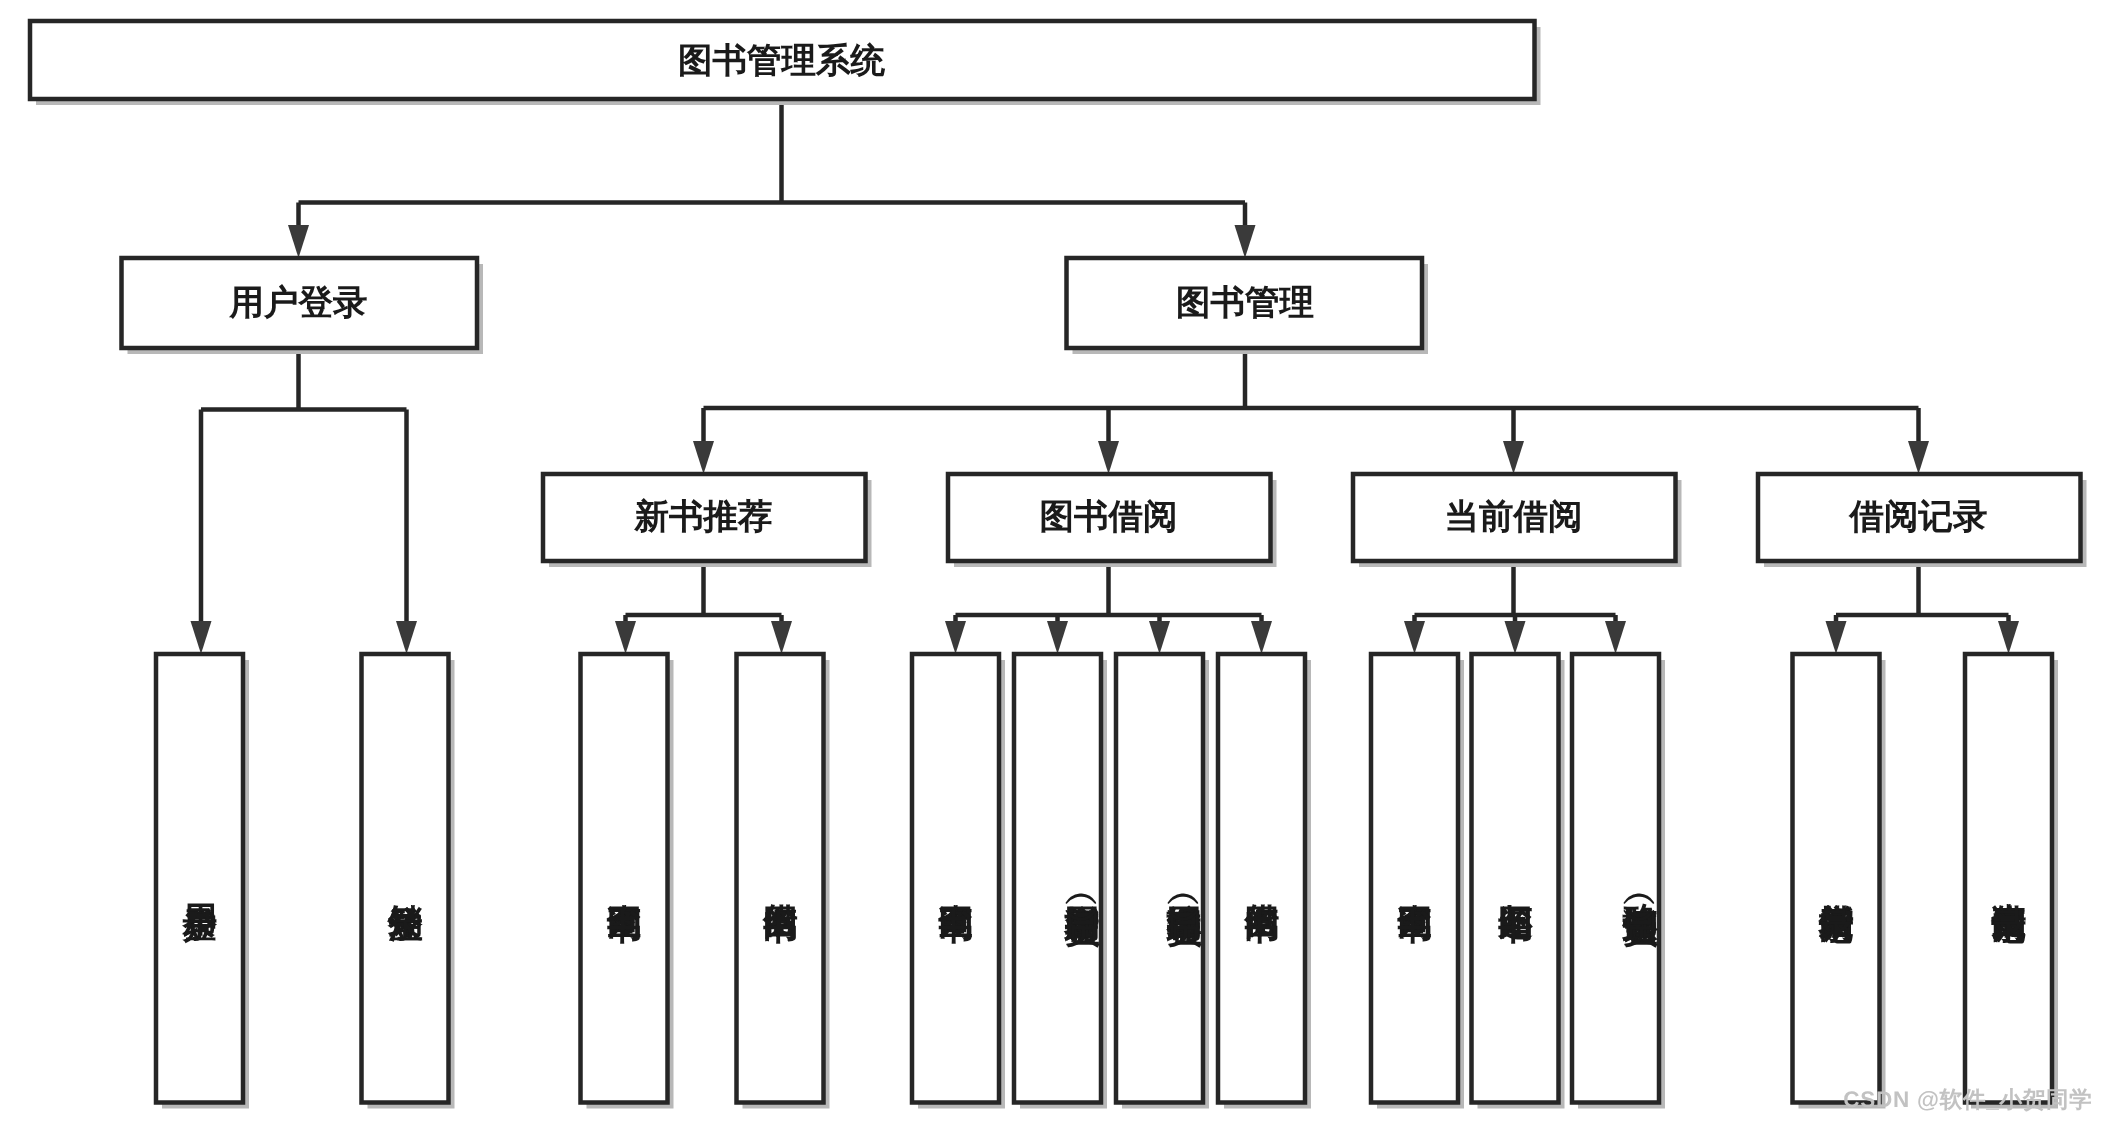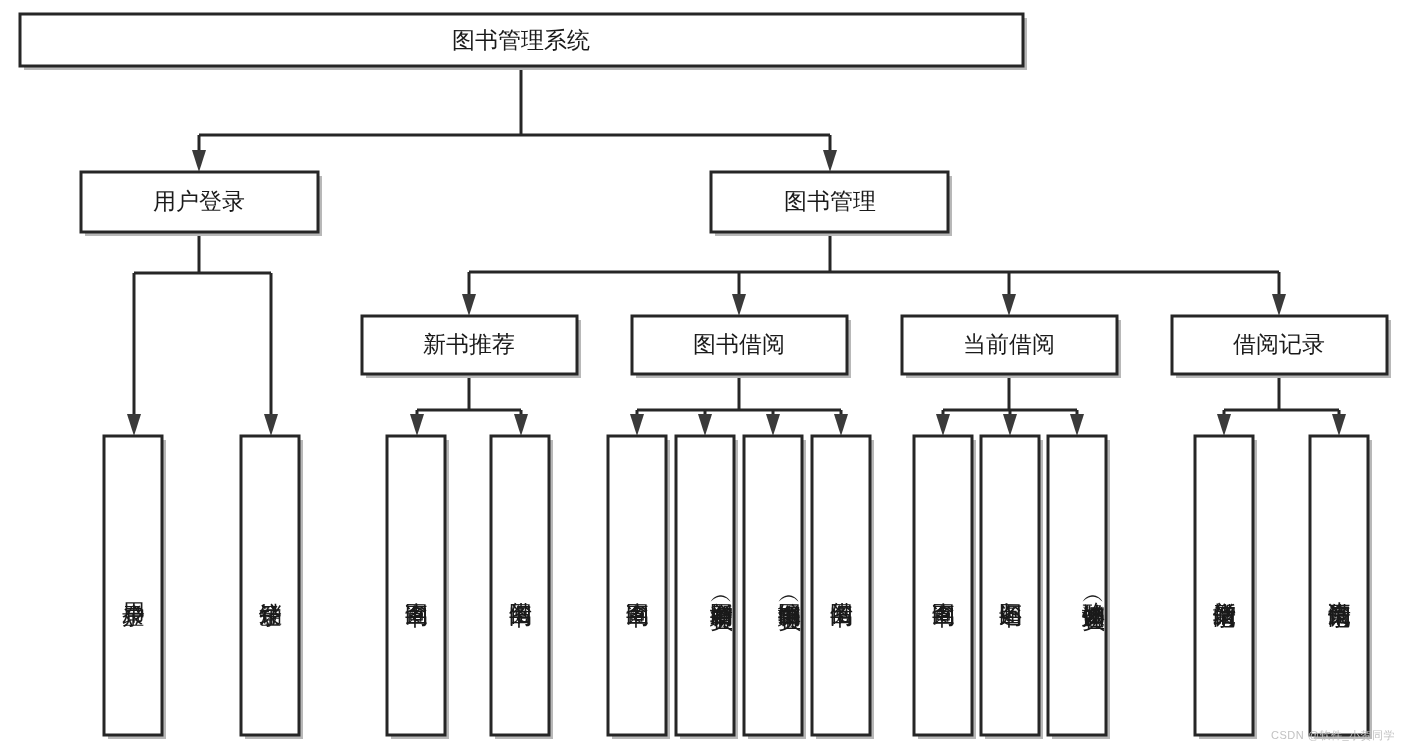--- a/index.html
+++ b/index.html
@@ -11,20 +11,21 @@
     width: 1405px;
     height: 747px;
     font-family: "Liberation Sans", "DejaVu Sans", sans-serif;
     overflow: hidden;
   }
   #diagram-root {
     position: relative;
     width: 1405px;
     height: 747px;
     background: #ffffff;
+    font-weight: bold;
   }
   svg.flow {
     position: absolute;
     top: 0;
     left: 0;
     width: 1405px;
     height: 747px;
   }
   .node-rect {
     fill: #ffffff;
@@ -65,21 +66,21 @@
     color: #1a1a1a;
     letter-spacing: 1px;
     white-space: nowrap;
     pointer-events: none;
   }
   .watermark {
     position: absolute;
     right: 10px;
     bottom: 4px;
     font-family: "Liberation Sans", "DejaVu Sans", sans-serif;
-    font-size: 11px;
+    font-size: 15px;
     color: #c2c2c2;
     letter-spacing: 0.5px;
     white-space: nowrap;
   }
 </style>
 </head>
 <body>
 
 <div id="diagram-root">
 

